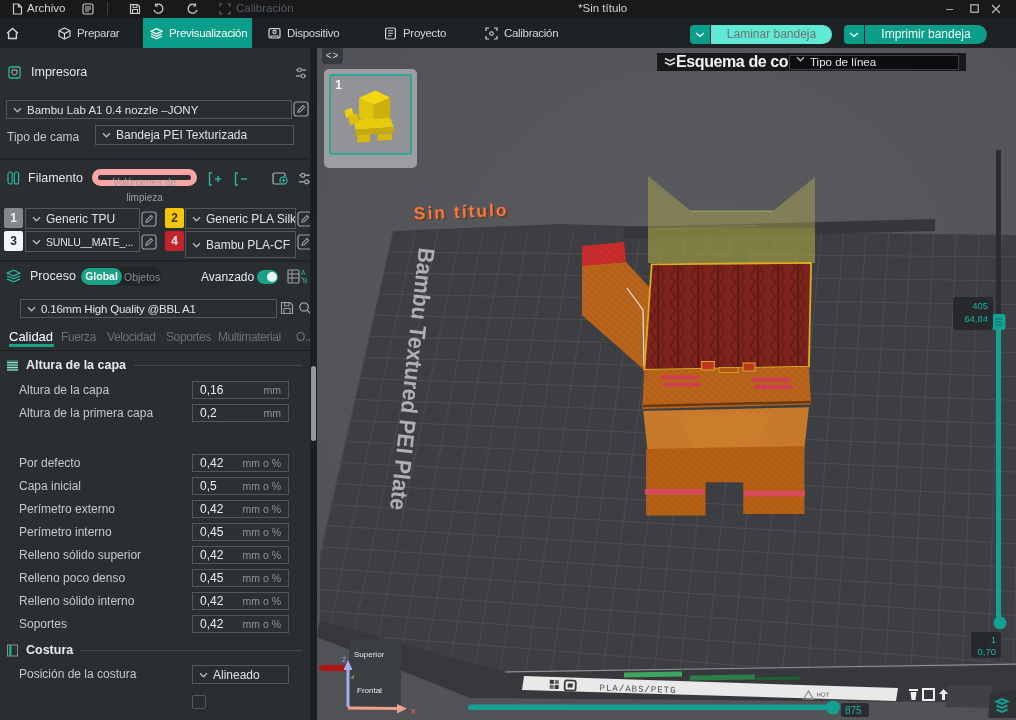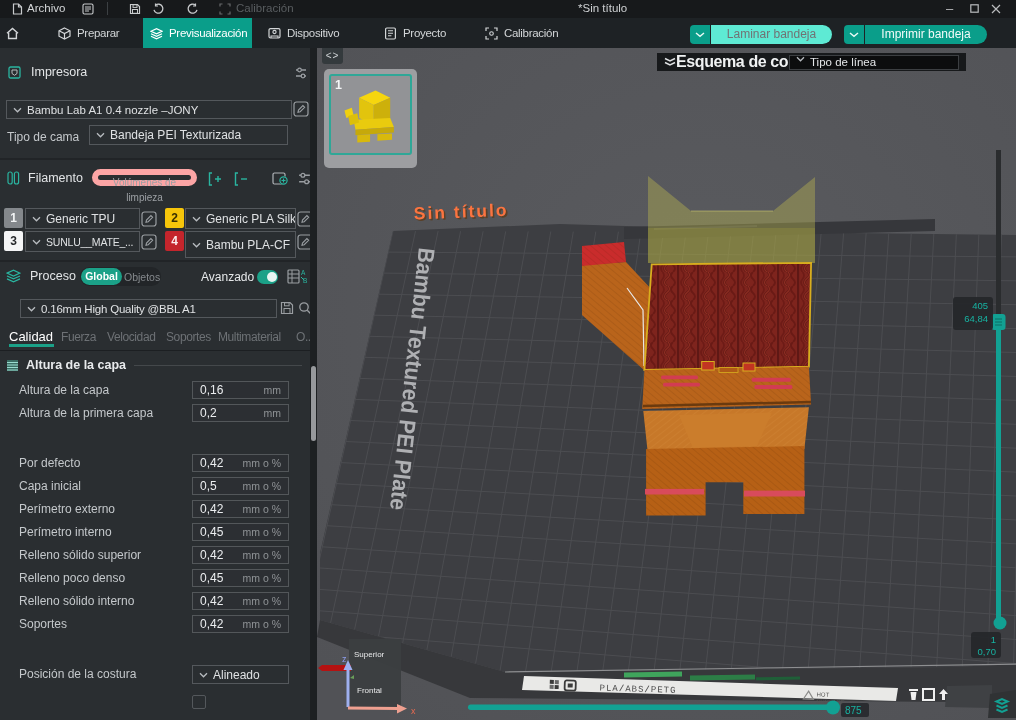--- a/index.html
+++ b/index.html
@@ -131,21 +131,21 @@
       <svg width="9" height="6" viewBox="0 0 9 6" style="flex:0 0 auto;margin:0 5px 0 6px">
         <path d="M1 1.2L4.5 4.8L8 1.2" fill="none" stroke="#b8bcc0" stroke-width="1.3"></path>
       </svg>
       <span style="font-size:11.5px">Bambu Lab A1 0.4 nozzle –JONY</span>
     </div>
  <div style="position:absolute;left:293px;top:101px"><svg width="16" height="16" viewBox="0 0 16 16">
         <rect x="1" y="1" width="14" height="14" rx="2.5" fill="none" stroke="#9a9ea2" stroke-width="1.2"></rect>
         <path d="M5 11.2l.5-2.2 4.4-4.4 1.7 1.7-4.4 4.4-2.2.5z" fill="none" stroke="#9a9ea2" stroke-width="1.1"></path>
       </svg></div>
  <div class="lab" style="left:7px;top:130px">Tipo de cama</div>
- <div class="dd" style="left:89px;top:125px;width:199px;height:20px"><svg width="9" height="6" viewBox="0 0 9 6" style="flex:0 0 auto;margin:0 5px 0 6px">
+ <div class="dd" style="left:95px;top:125px;width:199px;height:20px"><svg width="9" height="6" viewBox="0 0 9 6" style="flex:0 0 auto;margin:0 5px 0 6px">
         <path d="M1 1.2L4.5 4.8L8 1.2" fill="none" stroke="#b8bcc0" stroke-width="1.3"></path>
       </svg>Bandeja PEI Texturizada</div>
 
  <div style="position:absolute;left:0;top:158px;width:310px;height:2px;background:#212427"></div>
 
  <div class="hdr" style="left:7px;top:171px">
   <svg width="13" height="14" viewBox="0 0 13 14" style="margin-right:8px">
         <rect x="1" y="1" width="4.2" height="12" rx="2" fill="none" stroke="#2ab5a0" stroke-width="1.2"></rect>
         <rect x="7.4" y="1" width="4.2" height="12" rx="2" fill="none" stroke="#2ab5a0" stroke-width="1.2"></rect>
       </svg>
@@ -257,20 +257,28 @@
  <div class="sect" style="top:358px">
       <svg width="13" height="13" viewBox="0 0 13 13" style="margin-right:7px">
         <rect x="1" y="1" width="11" height="11" fill="#3a6e64"></rect>
         <path d="M1 3.5h11M1 6h11M1 8.5h11M1 11h11" stroke="#9adcd0" stroke-width="1"></path>
       </svg>
       <span class="stitle">Altura de la capa</span>
       <span class="sline"></span>
     </div>
 
 
+ <div class="sect" style="top:643px">
+      <svg width="13" height="13" viewBox="0 0 13 13" style="margin-right:7px">
+        <rect x="1.5" y="1" width="10" height="11" fill="none" stroke="#8c9094"></rect>
+        <rect x="3" y="1" width="2.6" height="11" fill="#1ba188"></rect>
+      </svg>
+      <span class="stitle">Costura</span>
+      <span class="sline"></span>
+    </div>
 
  <div class="lab" style="top:383px">Altura de la capa</div>
 <div class="vbox" style="top:381px">
       <span class="num">0,16</span>
       <span class="unit">mm</span>
     </div>
 <div class="lab" style="top:406px">Altura de la primera capa</div>
 <div class="vbox" style="top:404px">
       <span class="num">0,2</span>
       <span class="unit">mm</span>

